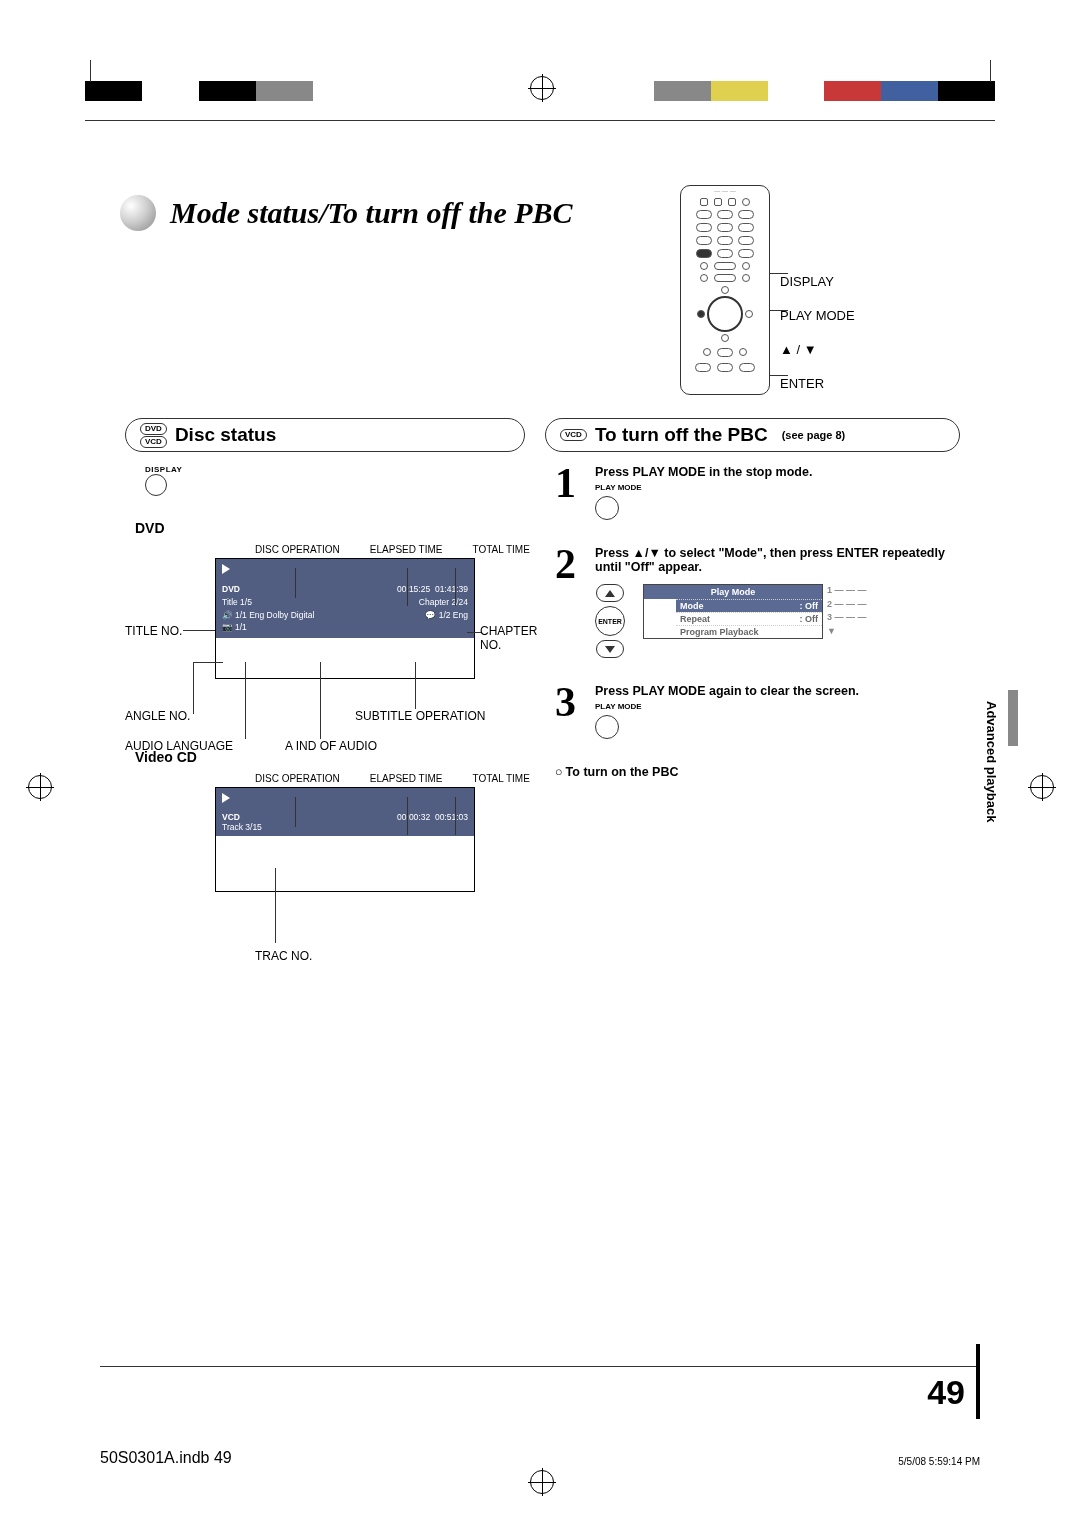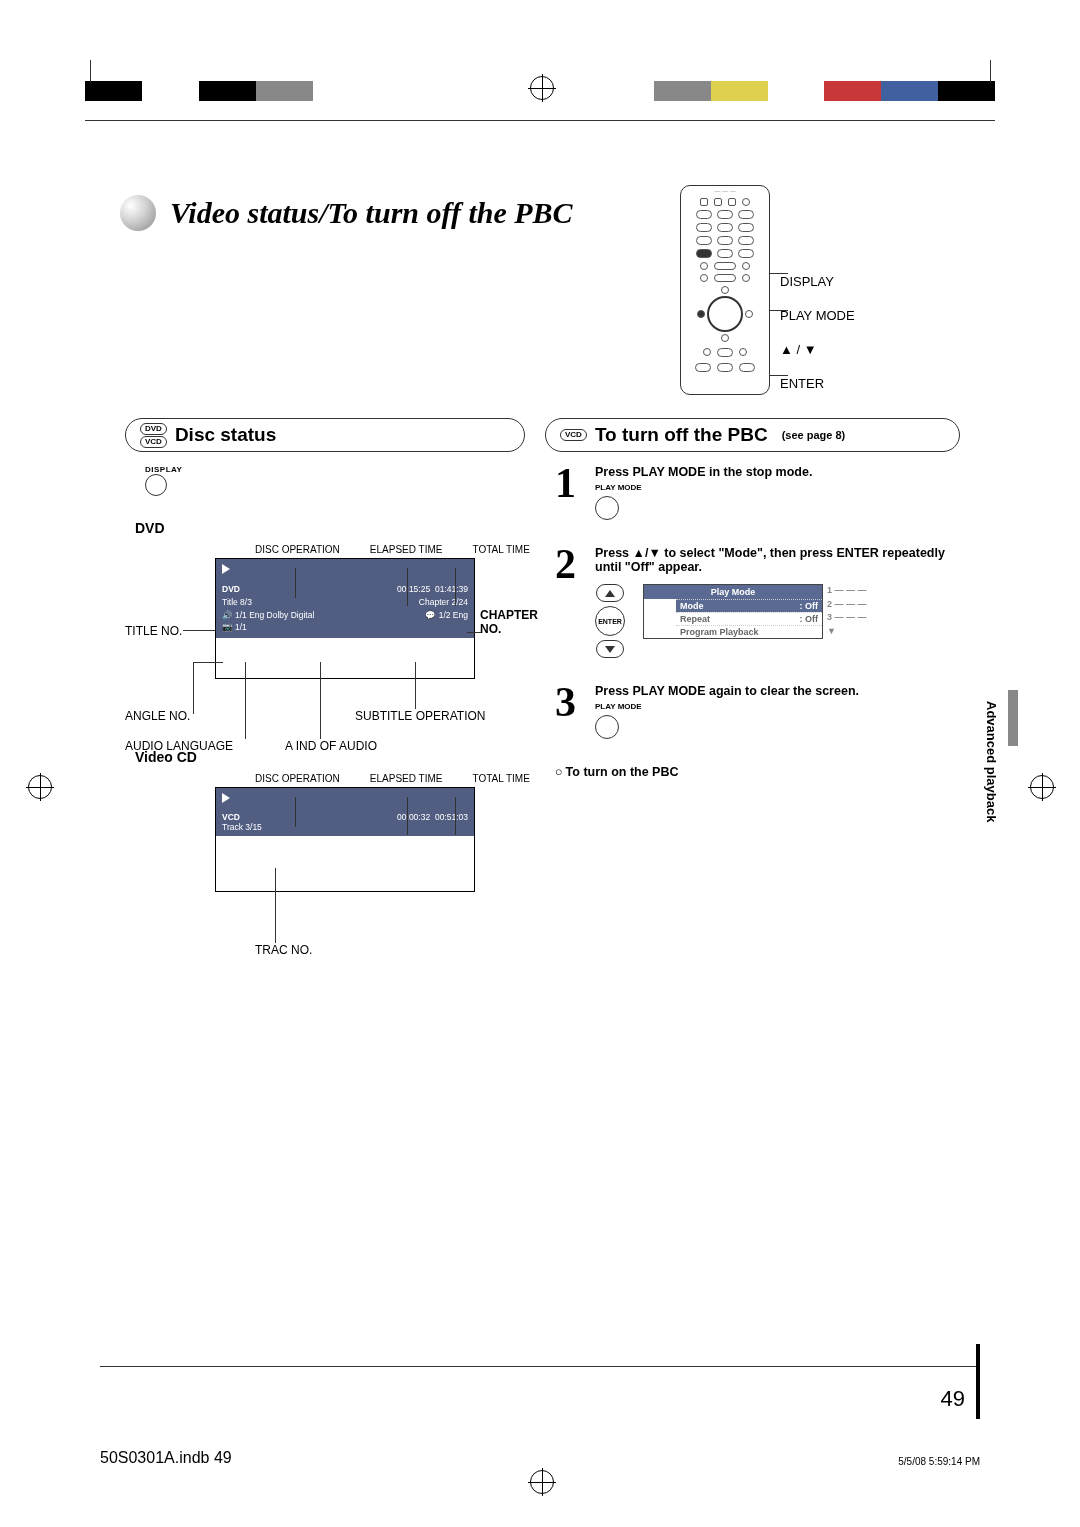--- a/index.html
+++ b/index.html
@@ -134,21 +134,21 @@
   .sub-note{ font-size:12.5px; margin-top:4px; line-height:1.35;}
   .sub-note b{font-weight:bold;}
 
   .side-tab {
     position:absolute; right:78px; top:695px; width:22px; height:200px;
     writing-mode: vertical-rl; font-size:13px; font-weight:bold; text-align:left;
     display:flex; align-items:center; padding-top:6px;
   }
   .side-marker { position:absolute; right:62px; top:690px; width:10px; height:56px; background:#888;}
 
-  .page-num { position:absolute; right:115px; bottom:115px; font-size:22px; font-weight:normal;}
+  .page-num { position:absolute; right:115px; bottom:115px; font-size:34px; font-weight:bold;}
   .page-rule { position:absolute; right:100px; bottom:108px; width:4px; height:75px; background:#000;}
   .page-rule-h { position:absolute; left:100px; bottom:160px; right:100px; height:1px; background:#333;}
 
   .footer-left { position:absolute; left:100px; bottom:60px; font-size:16px;}
   .footer-right{ position:absolute; right:100px; bottom:60px; font-size:10px;}
 
   .thin-line { position:absolute; background:#333; }
 </style>
 </head>
 <body>
@@ -175,21 +175,21 @@
 <div class="reg-mark reg-left"></div>
 <div class="reg-mark reg-right"></div>
 <div class="reg-mark reg-bottom"></div>
 <div class="hr-top"></div>
 
 <div class="thin-line" style="left:90px; top:60px; width:1px; height:22px;"></div>
 <div class="thin-line" style="left:990px; top:60px; width:1px; height:22px;"></div>
 
 <div class="title-row">
   <div class="bullet-sphere"></div>
-  <div class="page-title">Video status/To turn off the PBC</div>
+  <div class="page-title">Mode status/To turn off the PBC</div>
 </div>
 
 <div class="remote">
   <div style="text-align:center;font-size:6px;margin-top:2px;color:#888;">— — —</div>
   <div class="rrow">
       <div class="sq"></div>
       <div class="sq"></div>
       <div class="sq"></div>
       <div class="sq" style="border-radius:50%;"></div>
     </div>
@@ -285,37 +285,37 @@
     <div class="osd-box">
       <div class="osd-bar">
           <div class="play-tri"></div>
         </div>
       <div class="osd-body">
         <div class="row">
             <span><b>DVD</b></span>
             <span><span>00:15:25</span>&nbsp;&nbsp;<span>01:41:39</span></span>
           </div>
         <div class="row">
-            <span>Title   8/3</span>
+            <span>Title   1/5</span>
             <span>Chapter 2/24</span>
           </div>
         <div class="row">
             <span>🔊 <span>1/1 Eng Dolby Digital</span></span>
             <span>💬 <span>1/2 Eng</span></span>
           </div>
         <div class="row">
             <span>📷 <span>1/1</span></span>
             <span></span>
           </div>
       </div>
       <div class="osd-pad"></div>
     </div>
     <div class="callout" style="left:-10px; top:80px;">TITLE NO.</div>
     <div class="thin-line" style="left:48px;top:86px;width:32px;height:1px;"></div>
-    <div class="callout" style="left:345px; top:64px; width:70px;font-weight:bold;">CHAPTER NO.</div>
+    <div class="callout" style="left:345px; top:80px; width:70px;">CHAPTER NO.</div>
     <div class="thin-line" style="left:332px;top:88px;width:14px;height:1px;"></div>
 
     <div class="callout" style="left:-10px; top:165px;">ANGLE NO.</div>
     <div class="thin-line" style="left:58px;top:170px;width:1px;height:-1px;"></div>
     <div class="thin-line" style="left:58px;top:118px;width:30px;height:1px;"></div>
     <div class="thin-line" style="left:58px;top:118px;width:1px;height:52px;"></div>
 
     <div class="callout" style="left:220px; top:165px;">SUBTITLE OPERATION</div>
     <div class="thin-line" style="left:280px;top:118px;width:1px;height:47px;"></div>
 
@@ -341,21 +341,21 @@
         </div>
       <div class="vcd-body">
         <div class="row" style="display:flex;justify-content:space-between;">
             <b>VCD</b>
             <span><span>00:00:32</span>&nbsp;&nbsp;<span>00:51:03</span></span>
           </div>
         <div>Track  3/15</div>
       </div>
       <div class="osd-pad" style="height:55px;"></div>
     </div>
-    <div class="callout" style="left:120px; top:170px;">TRAC NO.</div>
+    <div class="callout" style="left:120px; top:176px;">TRAC NO.</div>
     <div class="thin-line" style="left:140px;top:95px;width:1px;height:75px;"></div>
   </div>
 </div>
 
 <div class="right-col">
 
   <div class="step">
     <div class="step-num">1</div>
     <div class="step-body">
       <div>Press PLAY MODE in the stop mode.</div>

